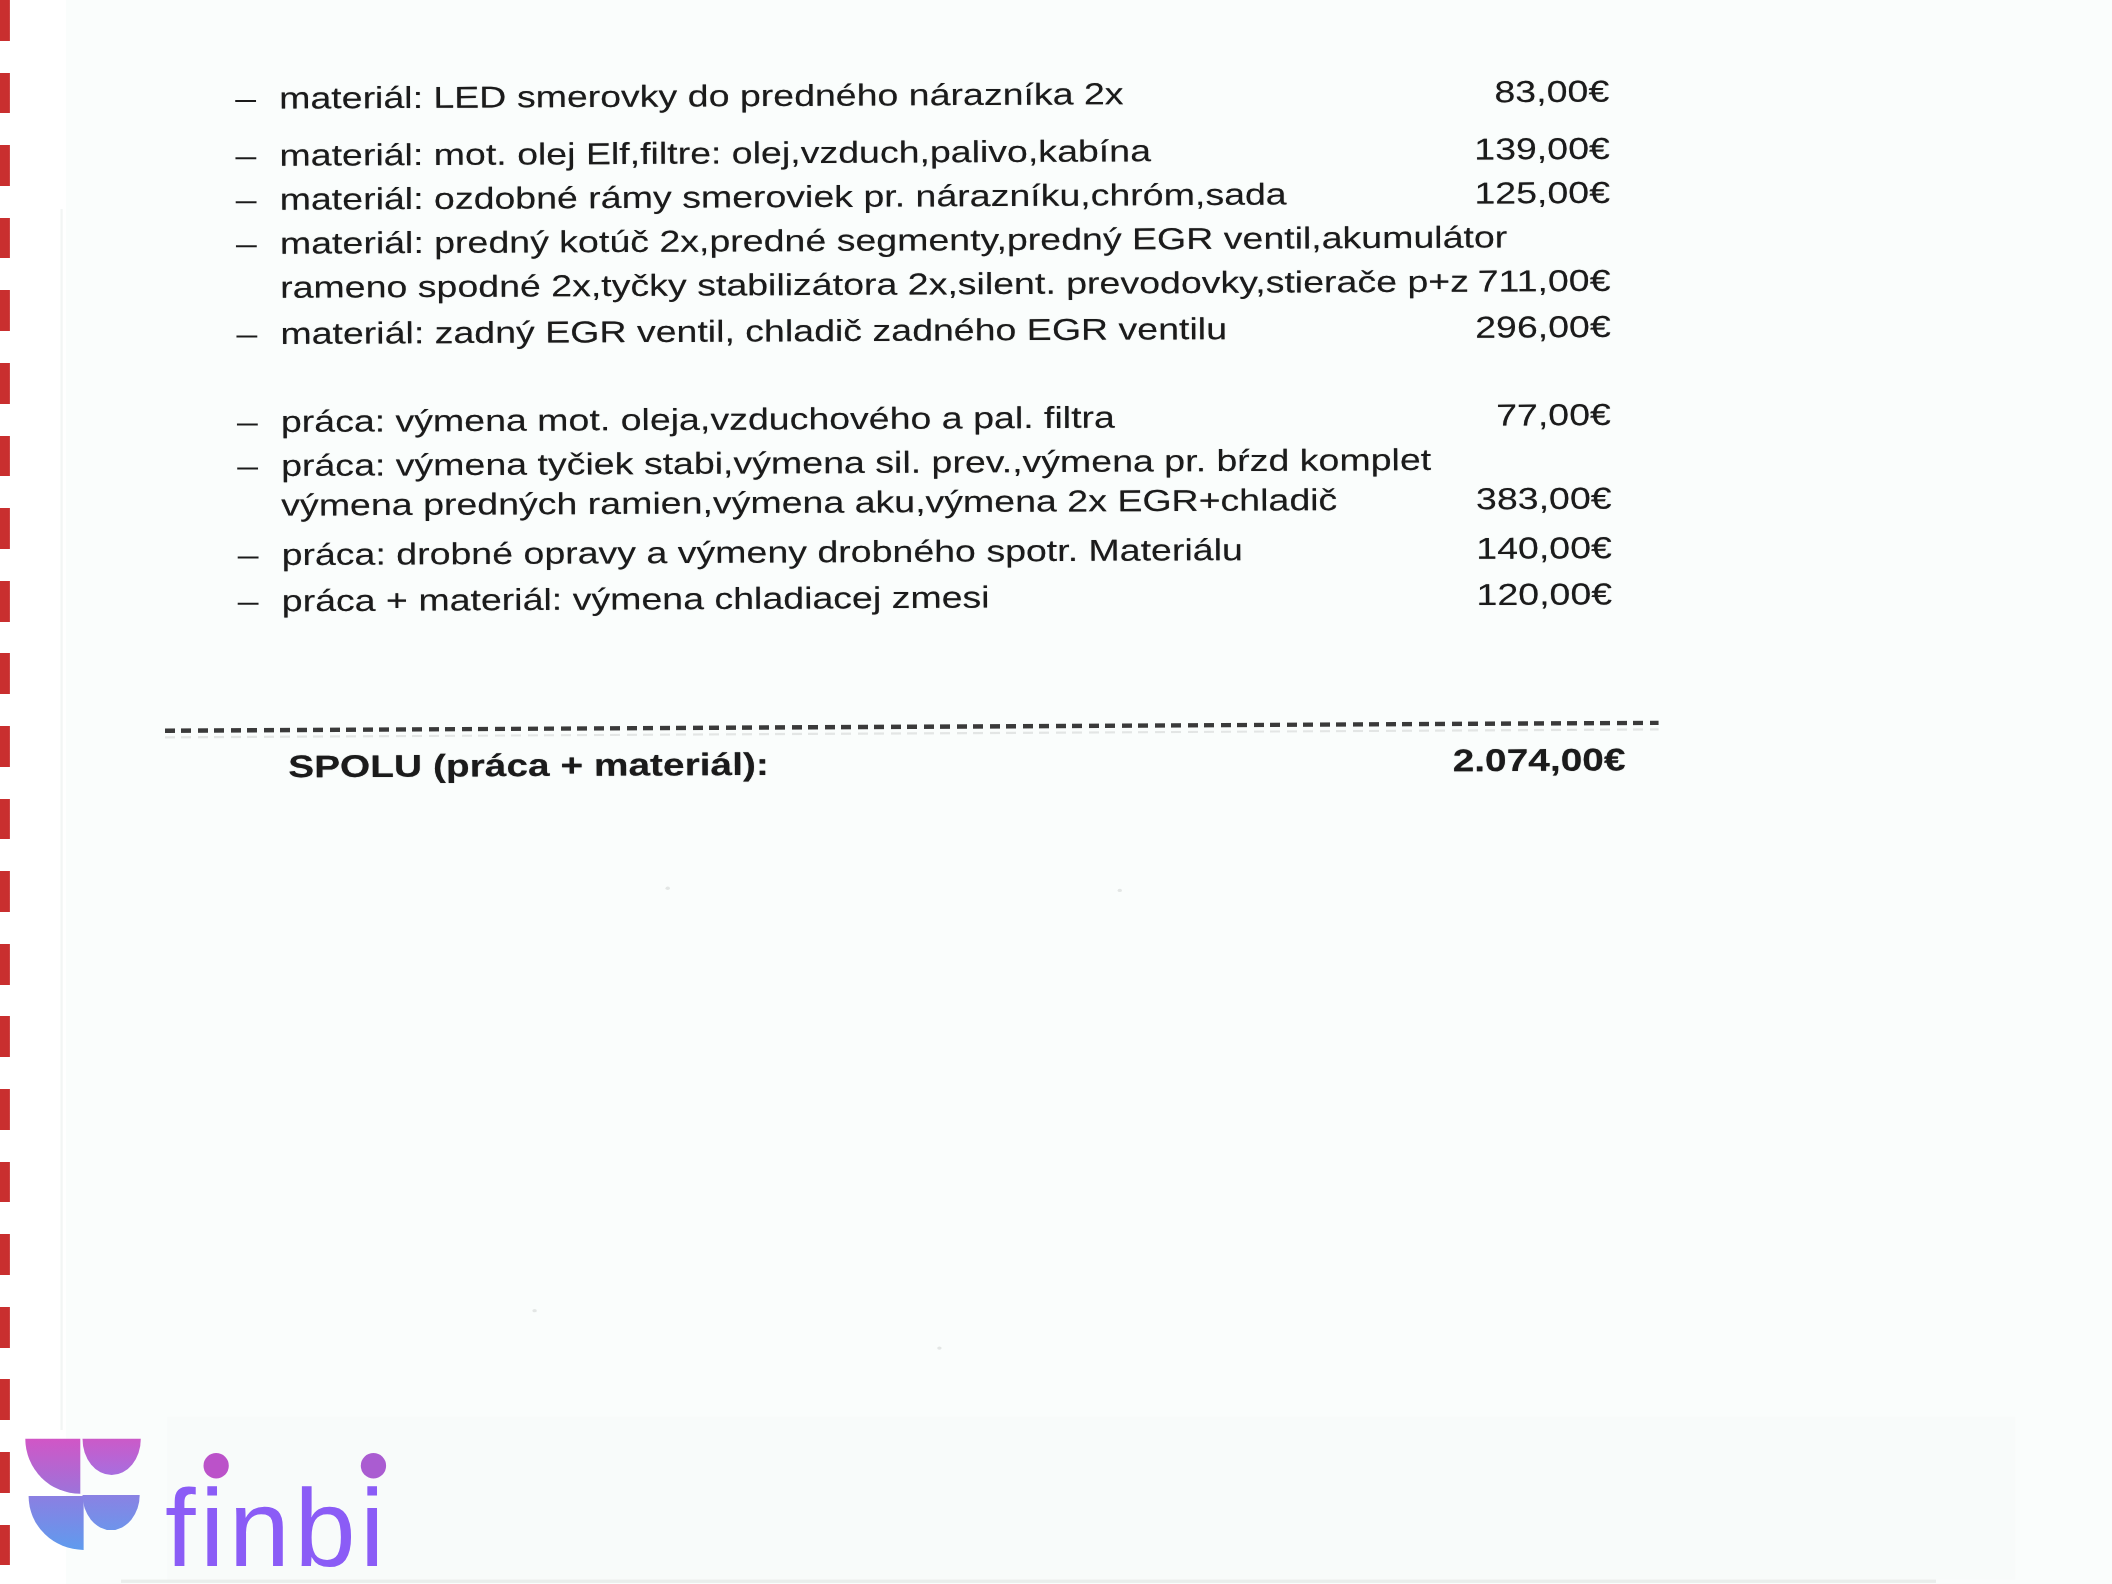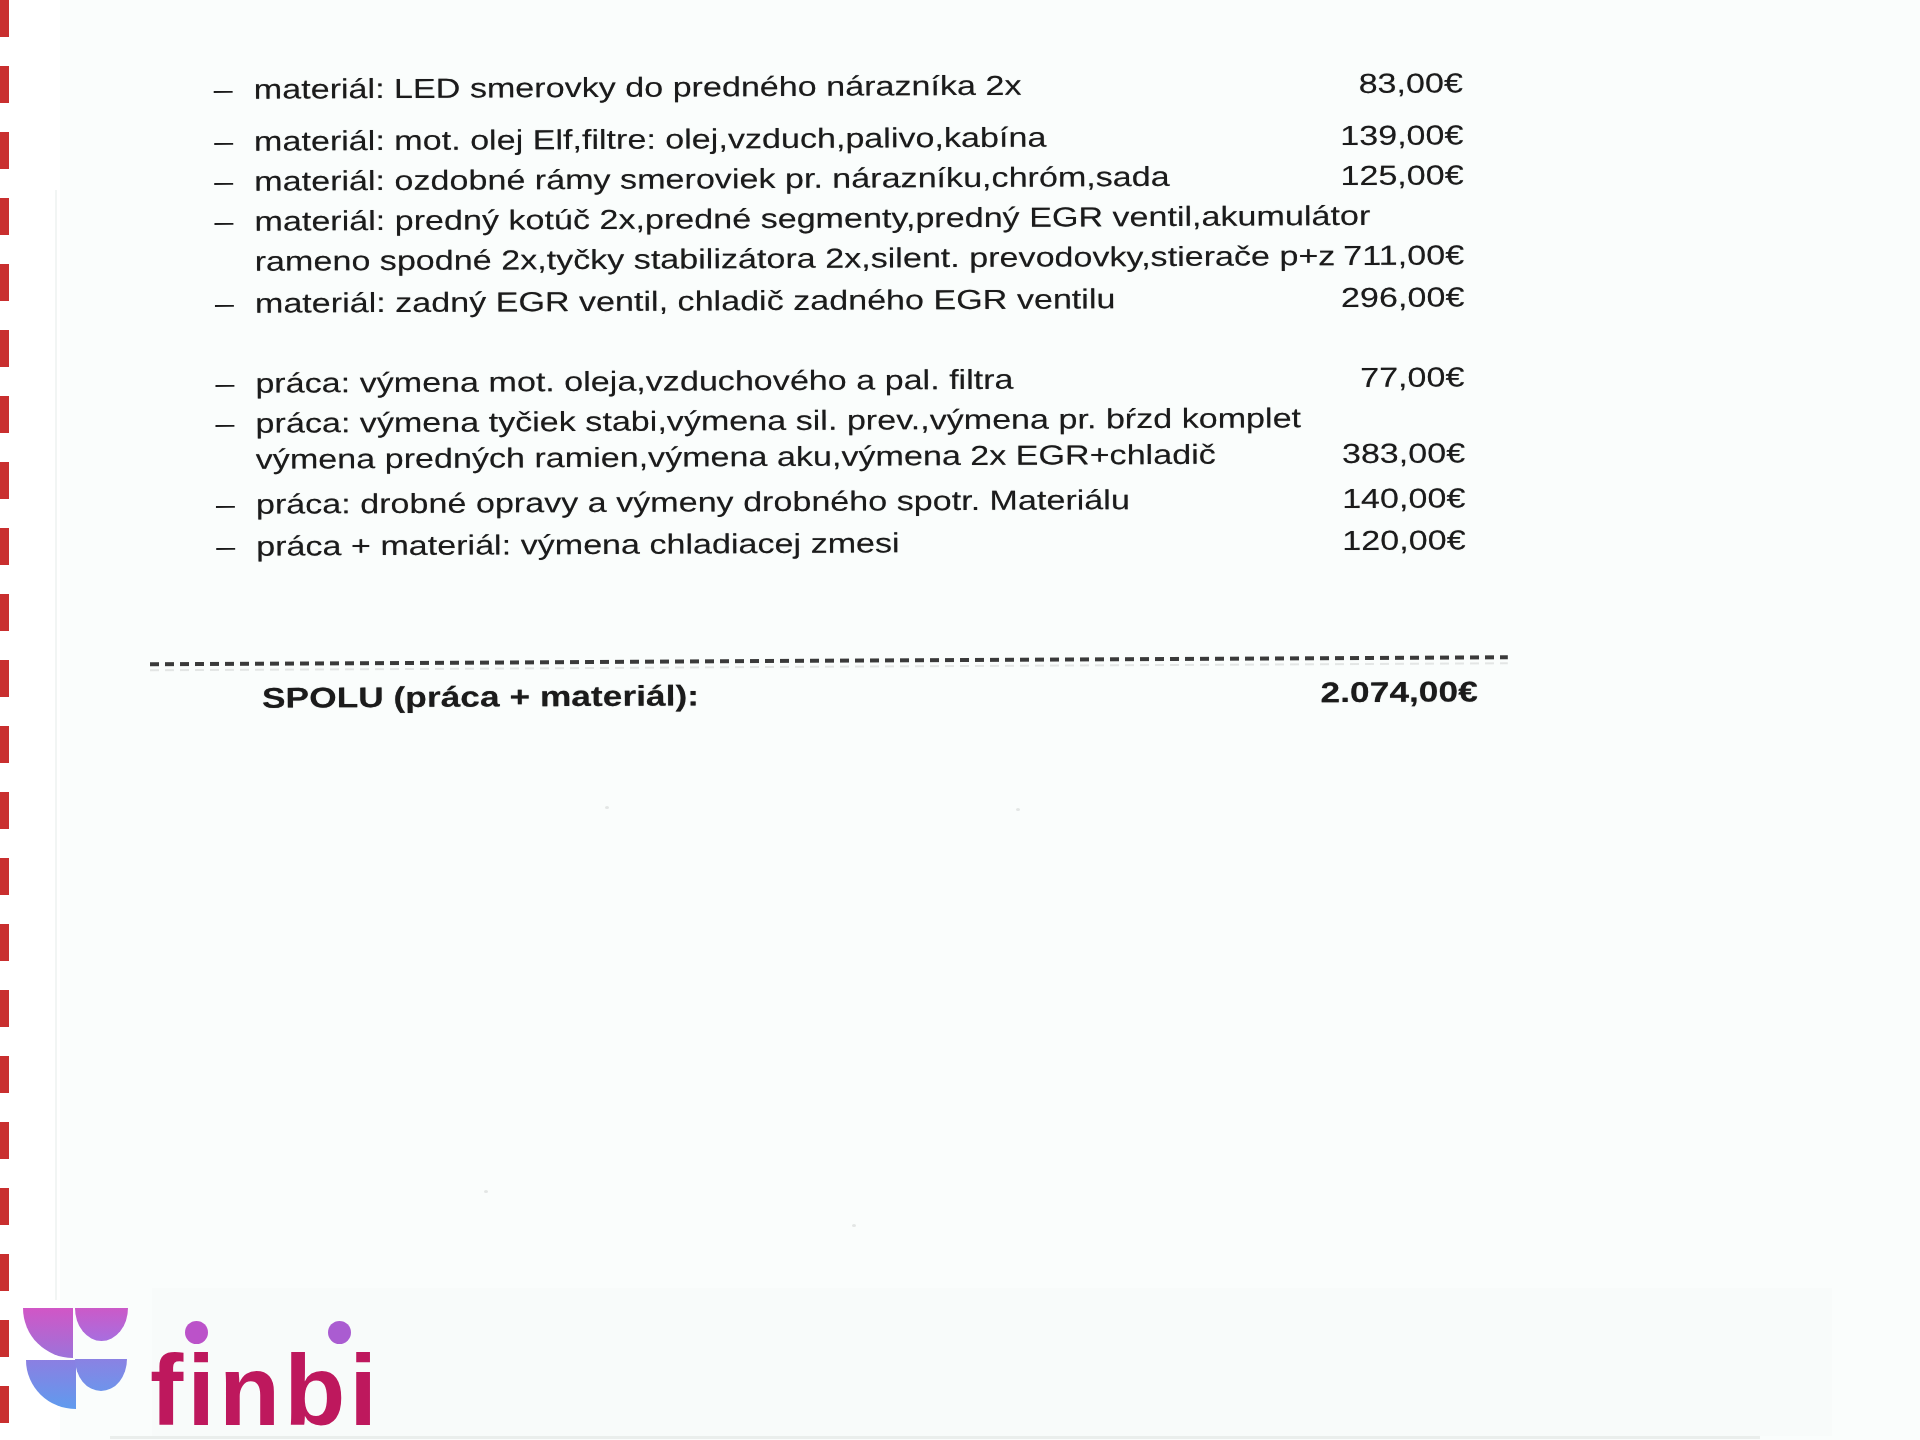--- a/index.html
+++ b/index.html
@@ -62,21 +62,21 @@
             background:linear-gradient(180deg,#d156c6,#9c73da);}
   .petal-tr{left:75px;top:1308px;width:53px;height:33px;
             border-radius:0 0 50% 50% / 0 0 100% 100%;
             background:linear-gradient(180deg,#cb5ac8,#a76edf);}
   .petal-bl{left:26px;top:1360px;width:50px;height:49px;border-radius:0 0 0 100%;
             background:linear-gradient(180deg,#8b7fe2,#5f9bee);}
   .petal-br{left:75px;top:1359px;width:52px;height:32px;
             border-radius:0 0 50% 50% / 0 0 100% 100%;
             background:linear-gradient(180deg,#8a82e3,#6e94eb);}
   .wm-text{position:absolute;left:150px;top:1340px;height:100px;line-height:100px;
-           font-size:100px;font-weight:bold;letter-spacing:4px;color:#be185d;
+           font-size:100px;font-weight:normal;letter-spacing:4px;color:#8b5cf6;
            white-space:nowrap;}
   .wm-dot{position:absolute;width:23px;height:23px;border-radius:50%;}
   .wm-dot1{left:185px;top:1321px;background:#bb52c9;}
   .wm-dot2{left:328px;top:1321px;background:#aa5cd1;}
 </style>
 </head>
 <body>
 
 <div class="page">
 

